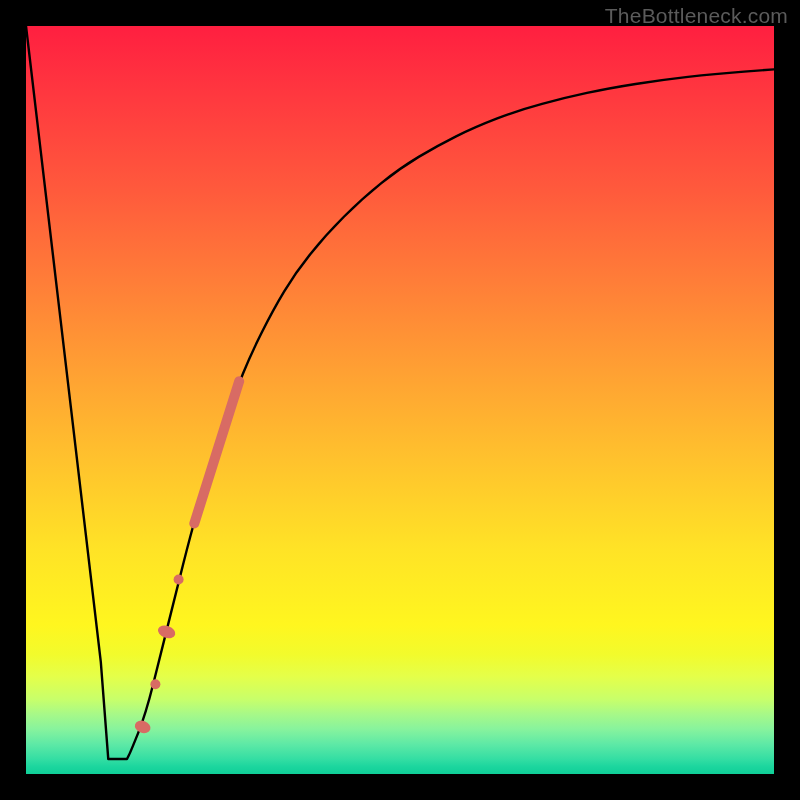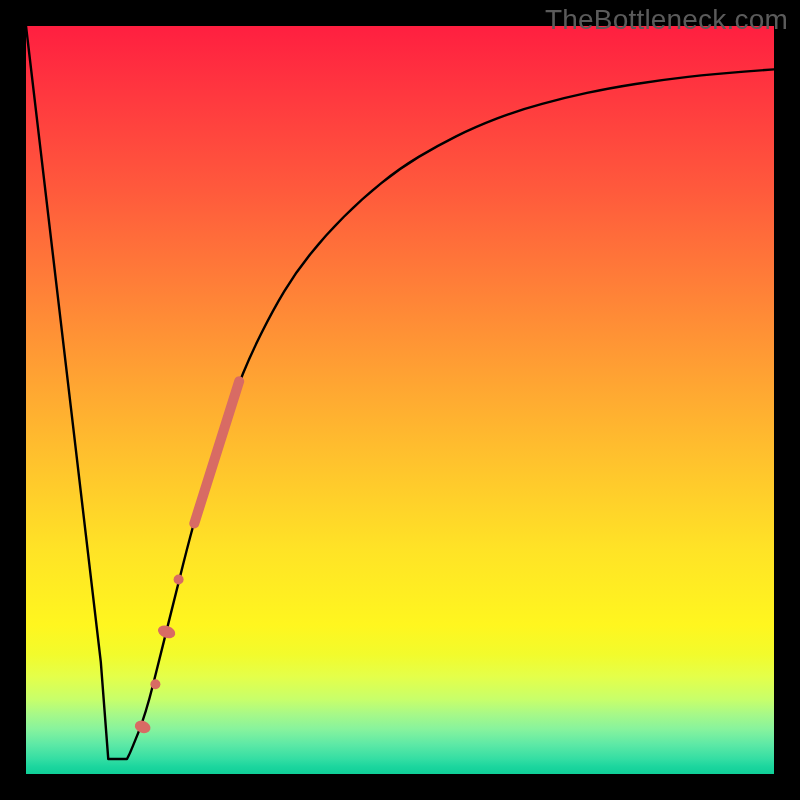--- a/index.html
+++ b/index.html
@@ -51,21 +51,21 @@
   }
   .curve {
     position: absolute;
     inset: 0;
   }
   .watermark {
     position: absolute;
     top: 4px;
     right: 12px;
     color: #5b5b5b;
-    font-size: 28px;
+    font-size: 21px;
     font-weight: 400;
     letter-spacing: 0.2px;
     user-select: none;
   }
 </style>
 </head>
 <body>
 
 <div class="frame">
   <div class="plot">

